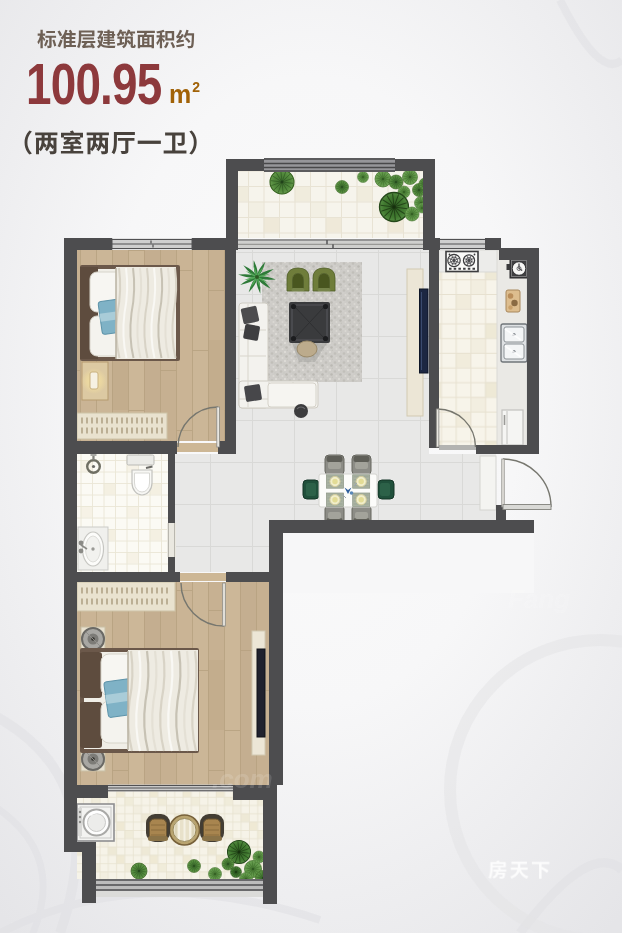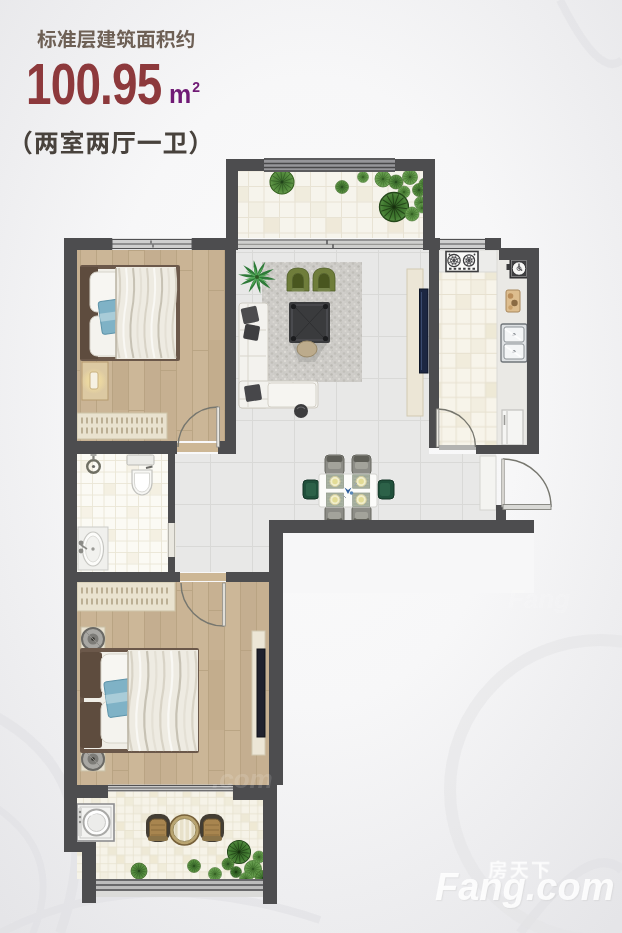--- a/index.html
+++ b/index.html
@@ -1,18 +1,18 @@
 <!DOCTYPE html>
 <html><head><meta charset="utf-8">
 <style>
 html,body{margin:0;padding:0;width:622px;height:933px;overflow:hidden;background:#f0f0f1;}
 #wrap{position:relative;width:622px;height:933px;font-family:"Liberation Sans",sans-serif;}
 #num{position:absolute;left:26px;top:50px;color:#8d393c;font-weight:bold;font-size:58px;
 letter-spacing:-1px;transform:scaleX(0.79);transform-origin:0 50%;white-space:nowrap;}
-#unit{position:absolute;left:169px;top:80px;color:#701a75;font-weight:bold;font-size:25px;}
+#unit{position:absolute;left:169px;top:80px;color:#a16207;font-weight:bold;font-size:25px;}
 #unit sup{font-size:14px;position:relative;top:-2px;left:1px;}
 #fang{position:absolute;left:435px;top:866px;color:rgba(255,255,255,0.88);font-weight:bold;
 font-style:italic;font-size:38px;letter-spacing:0px;text-shadow:1px 1px 1px rgba(195,195,195,0.3);transform:scaleX(1.0);transform-origin:0 50%;}
 svg{position:absolute;left:0;top:0;}
 </style></head>
 <body>
 <div id="wrap">
 <svg width="622" height="933" viewBox="0 0 622 933">
       <defs>
 <radialGradient id="bgg" cx="50%" cy="42%" r="75%">
@@ -513,13 +513,12 @@
         <path transform="translate(7210,0)" d="M336.96240234375 380Q336.96240234375 273.279296875 310.1722412109375 184.259033203125Q283.382080078125 95.23876953125 238.7720947265625 24.138916015625Q194.162109375 -46.9609375 139.862548828125 -100.3603515625L44.659912109375 -57.95947265625Q94.83935546875 -3.659912109375 135.499267578125 61.1497802734375Q176.1591796875 125.95947265625 199.999267578125 205.3494873046875Q223.83935546875 284.739501953125 223.83935546875 380Q223.83935546875 476.260498046875 199.999267578125 555.1505126953125Q176.1591796875 634.04052734375 135.499267578125 699.3502197265625Q94.83935546875 764.659912109375 44.659912109375 817.95947265625L139.862548828125 860.3603515625Q194.162109375 807.180908203125 238.7720947265625 735.9710693359375Q283.382080078125 664.76123046875 310.1722412109375 575.8509521484375Q336.96240234375 486.940673828125 336.96240234375 380Z"></path>
       </g>
       <g transform="translate(488,877) scale(0.01950,-0.01950)" fill="#ffffff" opacity="0.85">
         <path transform="translate(0,0)" d="M262.44140625 373.68017578125H938.221435546875V278.15771484375H262.44140625ZM490.60205078125 214.6396484375H788.9189453125V123.017333984375H490.60205078125ZM759.538330078125 213.859619140625H878.461669921875Q878.461669921875 213.859619140625 877.961669921875 198.279296875Q877.461669921875 182.698974609375 875.681640625 172.23876953125Q870.8017578125 106.059326171875 863.9718017578125 62.299560546875Q857.141845703125 18.539794921875 848.0318603515625 -7.68017578125Q838.921875 -33.900146484375 824.921875 -47.460205078125Q807.901611328125 -64.260498046875 787.3212890625 -70.880615234375Q766.740966796875 -77.500732421875 740.500732421875 -79.28076171875Q718.380615234375 -81.620849609375 680.380615234375 -81.40087890625Q642.380615234375 -81.180908203125 600.16064453125 -79.740966796875Q599.16064453125 -57.92041015625 590.140380859375 -30.8096923828125Q581.1201171875 -3.698974609375 568.539794921875 15.781494140625Q605.95947265625 12.5615234375 639.439208984375 11.4515380859375Q672.9189453125 10.341552734375 688.47900390625 10.341552734375Q701.9189453125 10.341552734375 710.4189453125 12.2315673828125Q718.9189453125 14.12158203125 725.698974609375 19.901611328125Q733.578857421875 27.341552734375 739.73876953125 47.601318359375Q745.898681640625 67.861083984375 750.778564453125 104.880615234375Q755.658447265625 141.900146484375 759.538330078125 200.059326171875ZM422.698974609375 317.458740234375H540.062255859375Q534.622314453125 247.698974609375 522.1324462890625 186.9891357421875Q509.642578125 126.279296875 482.82275390625 74.83935546875Q456.0029296875 23.3994140625 408.5130615234375 -17.380615234375Q361.023193359375 -58.16064453125 284.583251953125 -88.060791015625Q275.343017578125 -66.900146484375 255.6925048828125 -40.119384765625Q236.0419921875 -13.338623046875 217.221435546875 2.36181640625Q281.52099609375 25.8017578125 320.4906005859375 57.281494140625Q359.460205078125 88.76123046875 379.9898681640625 128.7308349609375Q400.51953125 168.700439453125 409.6693115234375 216.159912109375Q418.819091796875 263.619384765625 422.698974609375 317.458740234375ZM500.759765625 464.138916015625 607.0029296875 496.299560546875Q620.642578125 472.979736328125 634.2822265625 444.4898681640625Q647.921875 416 655.461669921875 395.340087890625L544.87841796875 358.059326171875Q538.898681640625 378.71923828125 526.0390625 409.09912109375Q513.179443359375 439.47900390625 500.759765625 464.138916015625ZM175.1201171875 758.661376953125H911.822021484375V488.6787109375H175.1201171875V587.88134765625H792.898681640625V658.6787109375H175.1201171875ZM116.99853515625 758.661376953125H238.0419921875V529.382080078125Q238.0419921875 464.36181640625 234.0419921875 383.38134765625Q230.0419921875 302.40087890625 219.2120361328125 217.3603515625Q208.382080078125 132.31982421875 187.8922119140625 50.9493408203125Q167.40234375 -30.421142578125 133.862548828125 -97.221435546875Q121.502197265625 -87.981201171875 101.5115966796875 -76.7908935546875Q81.52099609375 -65.6005859375 60.140380859375 -55.9703369140625Q38.759765625 -46.340087890625 23.059326171875 -41.219970703125Q55.819091796875 20.68017578125 74.5289306640625 94.48046875Q93.23876953125 168.28076171875 102.398681640625 245.361083984375Q111.55859375 322.44140625 114.278564453125 395.8516845703125Q116.99853515625 469.261962890625 116.99853515625 529.382080078125ZM433.499267578125 822.68017578125 552.32275390625 851.060791015625Q566.982666015625 820.720703125 579.862548828125 784.2105712890625Q592.742431640625 747.700439453125 599.96240234375 721.580322265625L476.018798828125 687.859619140625Q471.138916015625 714.979736328125 458.3690185546875 753.2698974609375Q445.59912109375 791.56005859375 433.499267578125 822.68017578125Z"></path>
         <path transform="translate(1100,0)" d="M561.781494140625 416.659912109375Q609.44140625 274.301025390625 712.701171875 173.641845703125Q815.9609375 72.982666015625 979.52099609375 29.782958984375Q965.6005859375 16.642578125 949.900146484375 -2.9580078125Q934.19970703125 -22.55859375 920.1693115234375 -43.439208984375Q906.138916015625 -64.31982421875 897.11865234375 -81.580322265625Q780.538330078125 -43.80029296875 695.038330078125 21.1895751953125Q609.538330078125 86.179443359375 549.7083740234375 178.6693115234375Q489.87841796875 271.1591796875 449.1982421875 388.379150390625ZM101.219970703125 782.781494140625H896.68017578125V659.39794921875H101.219970703125ZM63.539794921875 481.261962890625H936.43994140625V357.87841796875H63.539794921875ZM428.51806640625 740.80029296875H555.24169921875V556.379150390625Q555.24169921875 494.379150390625 546.681640625 424.9290771484375Q538.12158203125 355.47900390625 512.781494140625 284.2489013671875Q487.44140625 213.018798828125 437.9913330078125 145.1287841796875Q388.541259765625 77.23876953125 308.1512451171875 18.5289306640625Q227.76123046875 -40.180908203125 107.541259765625 -84.48046875Q100.0810546875 -69.56005859375 86.440673828125 -49.95947265625Q72.80029296875 -30.35888671875 57.599853515625 -11.538330078125Q42.3994140625 7.2822265625 29.0390625 18.862548828125Q137.11865234375 56.48193359375 209.37841796875 107.0615234375Q281.63818359375 157.64111328125 325.298095703125 215.2308349609375Q368.9580078125 272.820556640625 391.4580078125 332.580322265625Q413.9580078125 392.340087890625 421.238037109375 450.2098388671875Q428.51806640625 508.07958984375 428.51806640625 557.939208984375Z"></path>
         <path transform="translate(2200,0)" d="M51.979736328125 776.28076171875H949.020263671875V655.017333984375H51.979736328125ZM414.738037109375 667.9970703125H543.581787109375V-87.16064453125H414.738037109375ZM482.8798828125 425.07666015625 564.622314453125 520.739501953125Q605.822021484375 500.859619140625 653.2518310546875 475.19970703125Q700.681640625 449.539794921875 748.0615234375 421.9898681640625Q795.44140625 394.43994140625 836.9913330078125 367.719970703125Q878.541259765625 341 907.201171875 317.43994140625L818.4384765625 207.19677734375Q792.11865234375 230.976806640625 752.518798828125 259.3668212890625Q712.9189453125 287.7568359375 666.7091064453125 316.976806640625Q620.499267578125 346.19677734375 573.0694580078125 374.416748046875Q525.6396484375 402.63671875 482.8798828125 425.07666015625Z"></path>
       </g>
     </svg>
 <div id="num">100.95</div>
 <div id="unit">m<sup>2</sup></div>
-<div id="fang">Fang.com</div>
 </div>
 </body></html>

